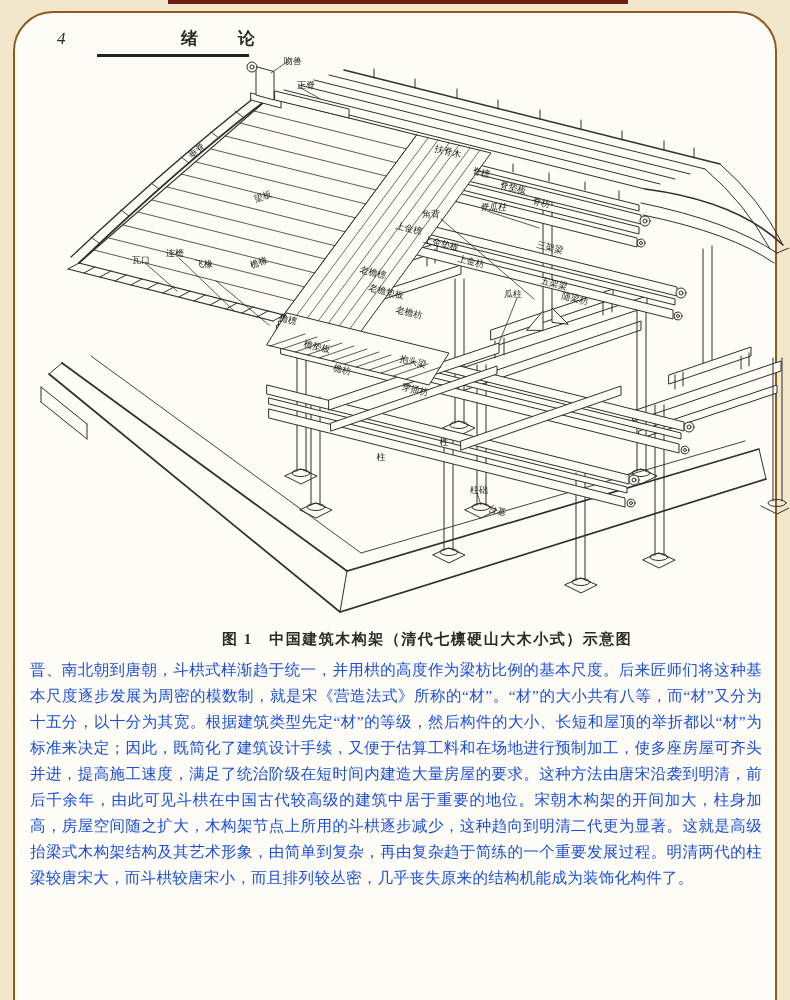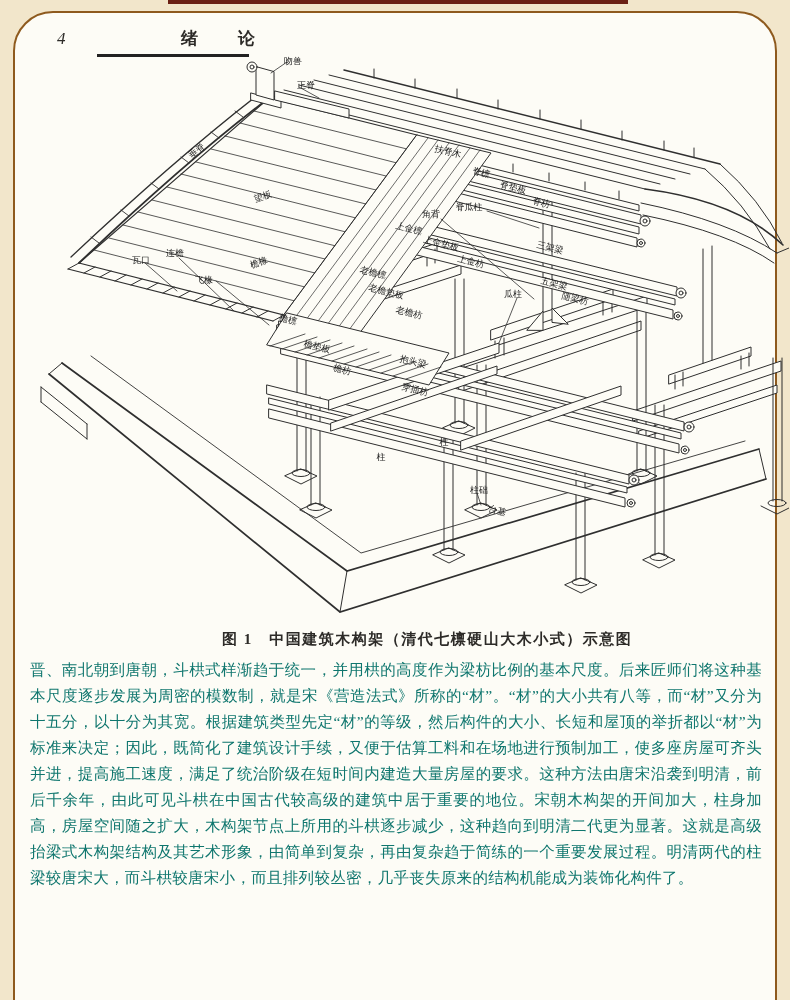--- a/index.html
+++ b/index.html
@@ -21,21 +21,21 @@
   .hdr-rule{position:absolute;left:82px;top:28px;width:152px;height:2.5px;background:#222;}
   .figure-box{position:absolute;left:14px;top:40px;width:760px;height:575px;}
   .figure-box svg{position:absolute;left:0;top:0;}
   .dlabel{
     position:absolute;font-size:9px;color:#1e1e1e;white-space:nowrap;
     font-family:"Liberation Sans","DejaVu Sans",sans-serif;
     transform:translate(-50%,-50%);
   }
   .caption{position:absolute;top:617px;left:0;width:100%;text-align:center;
     font-size:15px;font-weight:600;letter-spacing:1.5px;color:#2d2b28;padding-left:32px;}
-  .bodytext{position:absolute;top:644px;left:15px;width:732px;color:#0f766e;}
+  .bodytext{position:absolute;top:644px;left:15px;width:732px;color:#1d4ed8;}
   .bodytext p{
     margin:0;font-size:15.5px;line-height:26px;text-align:justify;
     letter-spacing:0.3px;
   }
   .bodytext p.indent{text-indent:2em;}
 </style>
 </head>
 <body>
 
 <div class="top-edge"></div>
@@ -184,28 +184,28 @@
       <g stroke-width="0.8">
         <path d="M258,9 L242,20 M270,34 L290,45 M187,228 L240,272 M150,205 L205,258 M116,210 L148,238 M458,158 L510,175 M412,166 L505,246 M488,245 L470,290 M448,440 L452,452"></path>
       </g>
     </svg>
     <div>
         <span class="dlabel" style="left: 264px; top: 8px; transform: translate(-50%, -50%) rotate(0deg);">吻兽</span>
         <span class="dlabel" style="left: 277px; top: 32px; transform: translate(-50%, -50%) rotate(0deg); font-family: Liberation Mono, monospace;">正脊</span>
         <span class="dlabel" style="left: 168px; top: 98px; transform: translate(-50%, -50%) rotate(-38deg);">垂脊</span>
         <span class="dlabel" style="left: 234px; top: 144px; transform: translate(-50%, -50%) rotate(-19deg);">望板</span>
         <span class="dlabel" style="left: 230px; top: 210px; transform: translate(-50%, -50%) rotate(-19deg);">檐椽</span>
-        <span class="dlabel" style="left: 175px; top: 227px; transform: translate(-50%, -50%) rotate(0deg);">飞椽</span>
+        <span class="dlabel" style="left: 175px; top: 211px; transform: translate(-50%, -50%) rotate(0deg);">飞椽</span>
         <span class="dlabel" style="left: 146px; top: 200px; transform: translate(-50%, -50%) rotate(0deg); font-family: Liberation Mono, monospace;">连檐</span>
         <span class="dlabel" style="left: 112px; top: 207px; transform: translate(-50%, -50%) rotate(0deg);">瓦口</span>
         <span class="dlabel" style="left: 419px; top: 99px; transform: translate(-50%, -50%) rotate(14deg);">扶脊木</span>
         <span class="dlabel" style="left: 452px; top: 120px; transform: translate(-50%, -50%) rotate(14deg);">脊檩</span>
         <span class="dlabel" style="left: 484px; top: 135px; transform: translate(-50%, -50%) rotate(14deg);">脊垫板</span>
         <span class="dlabel" style="left: 512px; top: 150px; transform: translate(-50%, -50%) rotate(14deg);">脊枋</span>
-        <span class="dlabel" style="left: 440px; top: 154px; transform: translate(-50%, -50%) rotate(0deg);">脊瓜柱</span>
+        <span class="dlabel" style="left: 464px; top: 154px; transform: translate(-50%, -50%) rotate(0deg); font-style: italic;">脊瓜柱</span>
         <span class="dlabel" style="left: 402px; top: 161px; transform: translate(-50%, -50%) rotate(0deg);">角背</span>
         <span class="dlabel" style="left: 380px; top: 176px; transform: translate(-50%, -50%) rotate(14deg);">上金檩</span>
         <span class="dlabel" style="left: 412px; top: 191px; transform: translate(-50%, -50%) rotate(14deg);">上金垫板</span>
         <span class="dlabel" style="left: 442px; top: 209px; transform: translate(-50%, -50%) rotate(14deg);">上金枋</span>
         <span class="dlabel" style="left: 521px; top: 195px; transform: translate(-50%, -50%) rotate(14deg);">三架梁</span>
         <span class="dlabel" style="left: 484px; top: 241px; transform: translate(-50%, -50%) rotate(0deg);">瓜柱</span>
         <span class="dlabel" style="left: 525px; top: 231px; transform: translate(-50%, -50%) rotate(14deg);">五架梁</span>
         <span class="dlabel" style="left: 546px; top: 246px; transform: translate(-50%, -50%) rotate(14deg);">随梁枋</span>
         <span class="dlabel" style="left: 344px; top: 220px; transform: translate(-50%, -50%) rotate(14deg);">老檐檩</span>
         <span class="dlabel" style="left: 357px; top: 239px; transform: translate(-50%, -50%) rotate(14deg);">老檐垫板</span>

